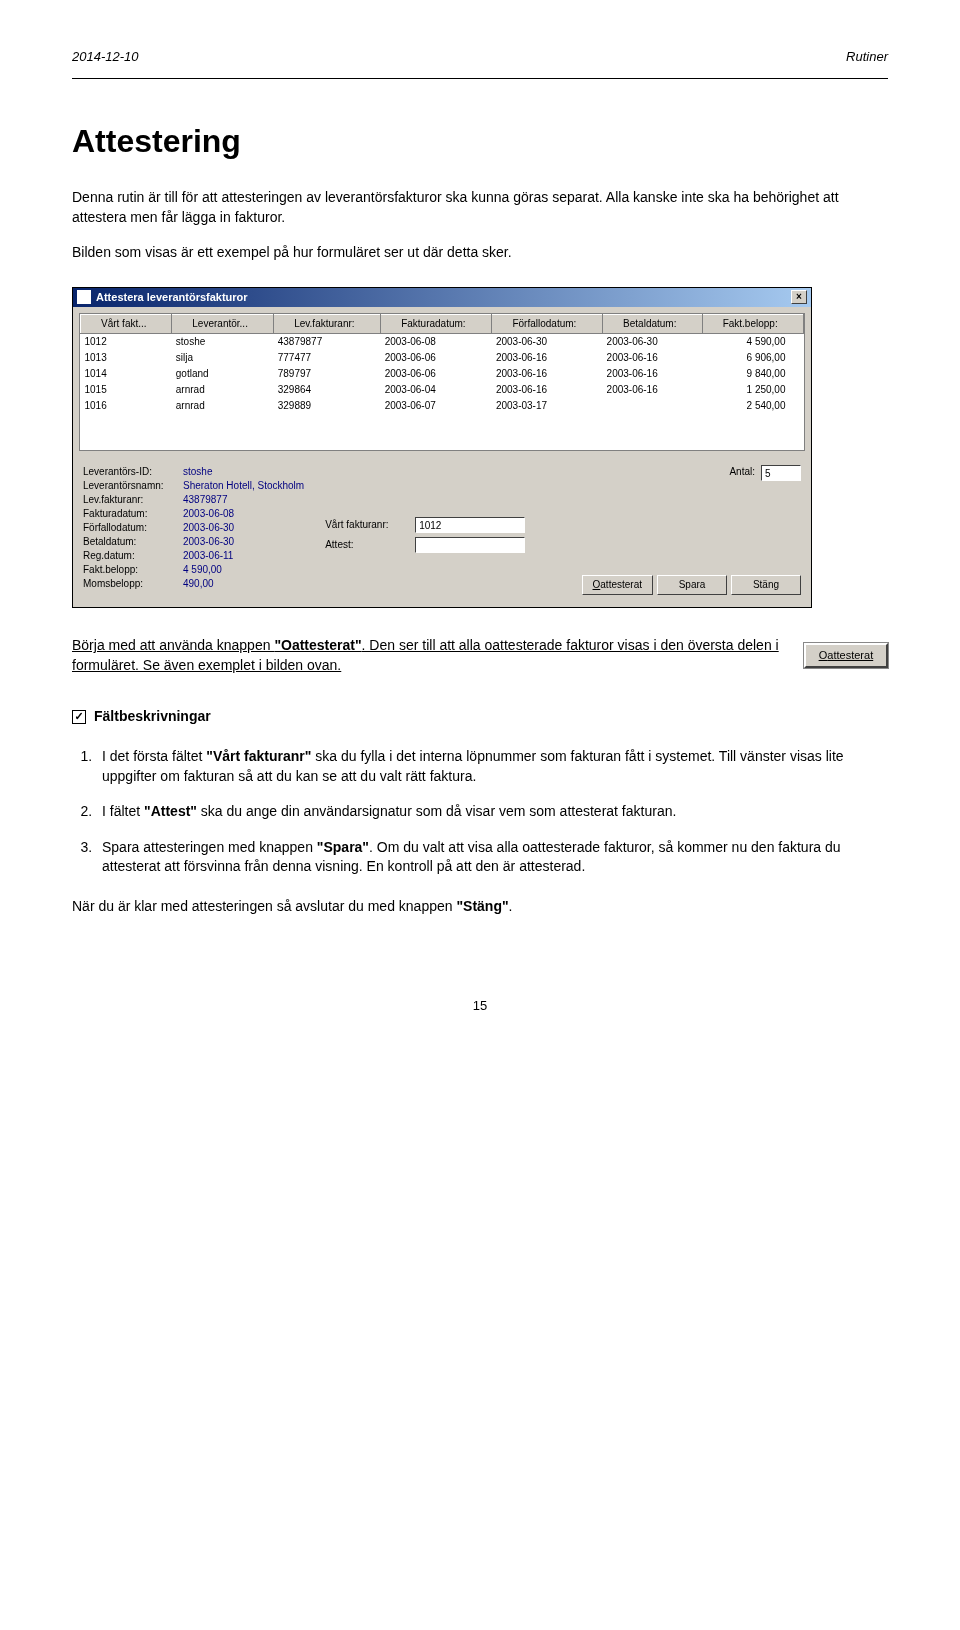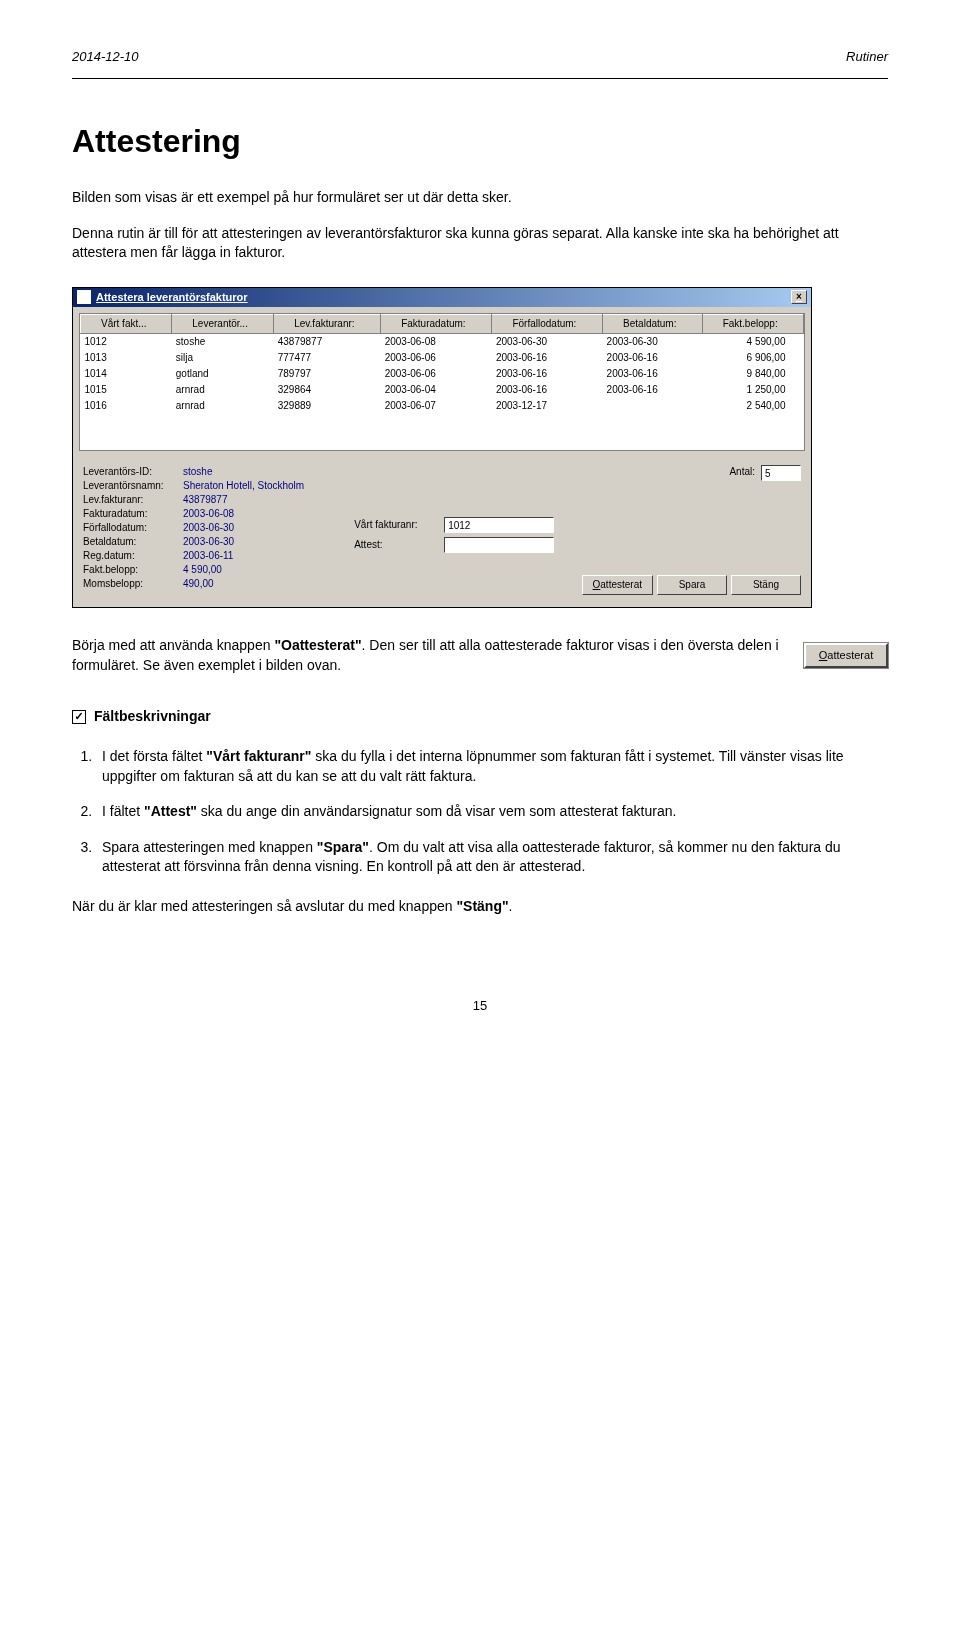--- a/index.html
+++ b/index.html
@@ -41,21 +41,20 @@
     font-size: 11px;
   }
   .titlebar {
     display: flex;
     align-items: center;
     background: linear-gradient(to right, #08246b, #a6caf0);
     color: #fff;
     padding: 2px 4px;
     font-weight: bold;
     font-size: 11px;
-    text-decoration: underline;
   }
   .titlebar .icon {
     width: 14px;
     height: 14px;
     margin-right: 5px;
     background: #fff;
     display: inline-block;
   }
   .titlebar .spacer { flex: 1; }
   .close-btn {
@@ -102,21 +101,21 @@
   table.data td.num { text-align: right; padding-right: 18px; }
   .table-wrap::after {
     content: "";
     display: block;
     height: 36px;
     background: #fff;
   }
   .body-lower {
     display: flex;
     padding: 8px 10px 12px 10px;
-    gap: 50px;
+    gap: 21px;
   }
   .kv-block { font-size: 10px; }
   .kv-row { display: flex; }
   .kv-row .k { width: 100px; color: #000; }
   .kv-row .v { color: #000080; }
 
   .right-col { flex: 1; font-size: 10px; }
   .antal-row { display:flex; align-items:flex-start; justify-content:flex-end; margin-bottom: 36px; }
   .antal-row .lbl { margin-right: 6px; }
   .input-flat {
@@ -143,20 +142,21 @@
     font-size: 10px;
     min-width: 70px;
     text-align: center;
   }
 
   
   .inline-btn-row {
     display: flex;
     align-items: center;
     margin: 8px 0 32px 0;
+    text-decoration: underline;
   }
   .inline-btn-row .txt { flex: 1; }
   .inline-btn {
     background: #d4d0c8;
     border: 2px solid #fff;
     border-right-color: #404040;
     border-bottom-color: #404040;
     padding: 3px 12px;
     font-size: 11px;
     min-width: 84px;
@@ -205,22 +205,22 @@
 
 <div class="header-row">
   <span>2014-12-10</span>
   <span>Rutiner</span>
 </div>
 <hr class="hr">
 
 <h1>Attestering</h1>
 
 <div class="intro">
+  <p>Denna rutin är till för att attesteringen av leverantörsfakturor ska kunna göras separat. Alla kanske inte ska ha behörighet att attestera men får lägga in fakturor.</p>
   <p>Bilden som visas är ett exempel på hur formuläret ser ut där detta sker.</p>
-  <p>Denna rutin är till för att attesteringen av leverantörsfakturor ska kunna göras separat. Alla kanske inte ska ha behörighet att attestera men får lägga in fakturor.</p>
 </div>
 
 <div class="dialog">
   <div class="titlebar">
     <span class="icon"></span>
     <span>Attestera leverantörsfakturor</span>
     <span class="spacer"></span>
     <span class="close-btn">×</span>
   </div>
 
@@ -272,21 +272,21 @@
             <td>2003-06-04</td>
             <td>2003-06-16</td>
             <td>2003-06-16</td>
             <td class="num">1 250,00</td>
           </tr>
         <tr>
             <td>1016</td>
             <td>arnrad</td>
             <td>329889</td>
             <td>2003-06-07</td>
-            <td>2003-12-17</td>
+            <td>2003-03-17</td>
             <td></td>
             <td class="num">2 540,00</td>
           </tr>
       </tbody>
     </table>
   </div>
 
   <div class="body-lower">
     <div class="kv-block">
       <div class="kv-row">

